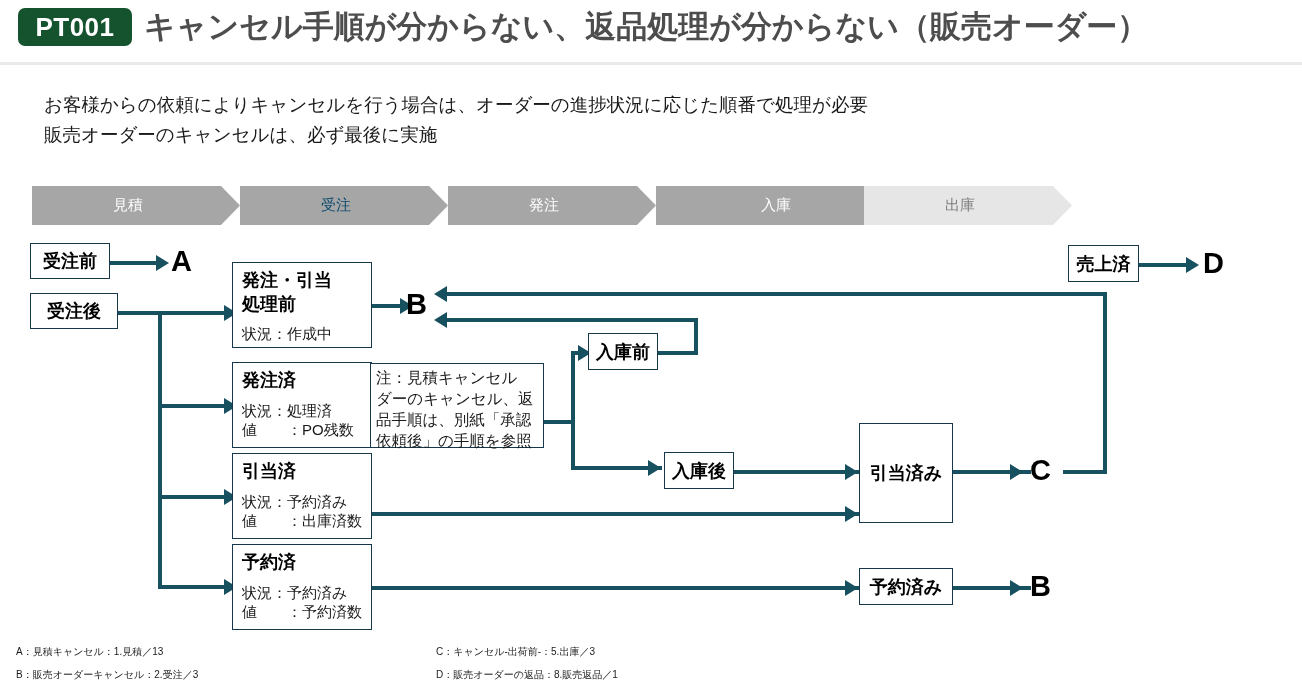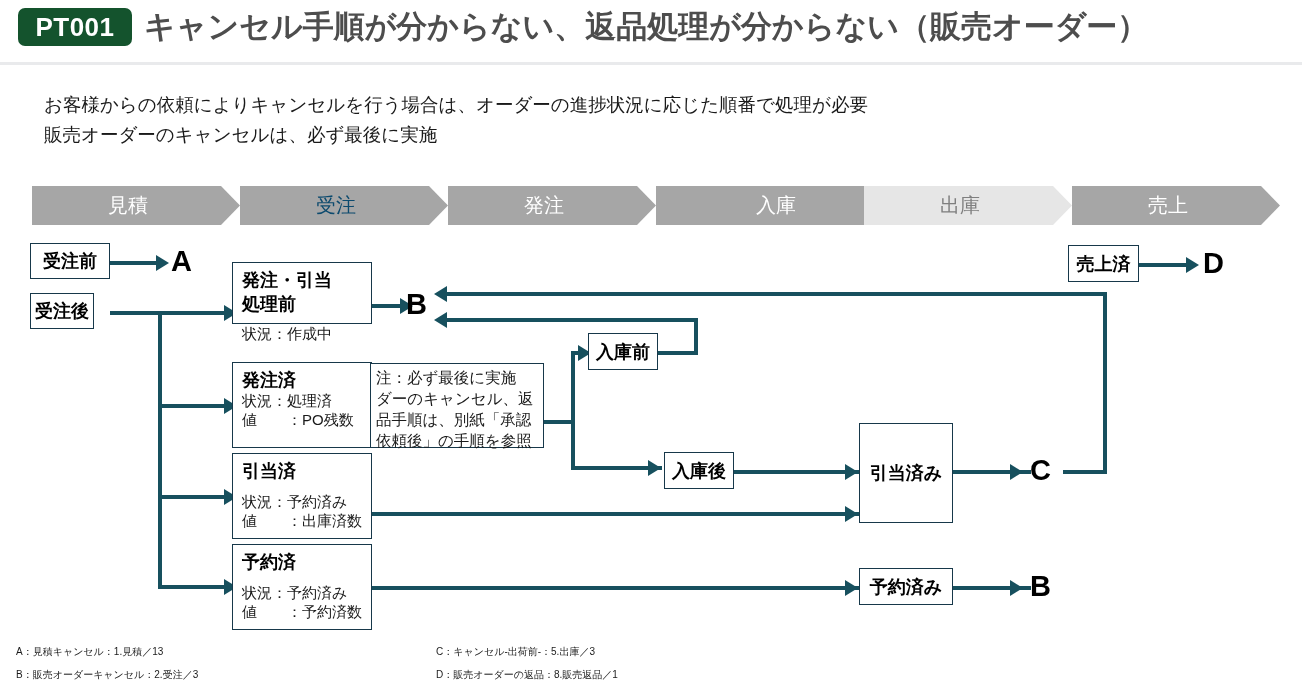--- a/index.html
+++ b/index.html
@@ -25,21 +25,21 @@
 
   
   .lead{
     position:absolute;left:44px;top:90px;width:1100px;
     font-size:18.5px;line-height:30px;color:#1a1a1a;white-space:nowrap;
   }
 
   
   .chev{
     position:absolute;top:186px;height:39px;
-    color:#ffffff;font-size:20px;
+    color:#ffffff;font-size:15px;
     display:flex;align-items:center;justify-content:center;
     -webkit-clip-path:polygon(0 0, calc(100% - 19px) 0, 100% 50%, calc(100% - 19px) 100%, 0 100%);
     clip-path:polygon(0 0, calc(100% - 19px) 0, 100% 50%, calc(100% - 19px) 100%, 0 100%);
   }
   .chev span{padding-right:16px;}
 
   
   .box{position:absolute;border:1px solid #17384a;background:#ffffff;box-sizing:border-box;}
   .box-title{font-size:18px;font-weight:bold;color:#000000;white-space:nowrap;}
   .box-line{font-size:15px;color:#1a1a1a;white-space:nowrap;}
@@ -89,23 +89,20 @@
   </div>
   <div class="chev" id="chev2" style="left: 448px; width: 208px; background: rgb(166, 166, 166); color: rgb(255, 255, 255);">
     <span>発注</span>
   </div>
   <div class="chev" id="chev3" style="left: 656px; width: 208px; background: rgb(166, 166, 166); color: rgb(255, 255, 255); padding-left: 24px;">
     <span>入庫</span>
   </div>
   <div class="chev" id="chev4" style="left:864px;width:208px;background:#e6e6e6;color:#7f7f7f;">
     <span>出庫</span>
   </div>
-  <div class="chev" id="chev5" style="left: 1072px; width: 208px; background: rgb(166, 166, 166); color: rgb(255, 255, 255);">
-    <span>売上</span>
-  </div>
 
   <div class="ln hl" style="left: 110px; top: 261px; width: 48px; background: rgb(23, 80, 94);"></div>
   <div class="arrow ar-right" style="left: 156px; top: 255px; border-left-color: rgb(23, 80, 94);"></div>
 
   <div class="ln hl" style="left: 110px; top: 311px; width: 118px; background: rgb(23, 80, 94);"></div>
   <div class="ln vl" style="left: 158px; top: 311px; height: 276px; background: rgb(23, 80, 94);"></div>
 
   <div class="ln hl" style="left: 158px; top: 311px; width: 70px; background: rgb(23, 80, 94);"></div>
   <div class="arrow ar-right" style="left: 224px; top: 305px; border-left-color: rgb(23, 80, 94);"></div>
 
@@ -155,50 +152,50 @@
   <div class="ln hl" style="left: 953px; top: 586px; width: 78px; background: rgb(23, 80, 94);"></div>
   <div class="arrow ar-right" style="left: 1010px; top: 580px; border-left-color: rgb(23, 80, 94);"></div>
 
   <div class="ln hl" style="left: 1139px; top: 263px; width: 55px; background: rgb(23, 80, 94);"></div>
   <div class="arrow ar-right" style="left: 1186px; top: 257px; border-left-color: rgb(23, 80, 94);"></div>
 
   <div class="box b-center" style="left: 30px; top: 243px; width: 80px; height: 36px; border-color: rgb(23, 56, 74);">
     <span class="small-box">受注前</span>
   </div>
 
-  <div class="box b-center" style="left: 30px; top: 293px; width: 64px; height: 36px; border-color: rgb(23, 56, 74);">
+  <div class="box b-center" style="left: 30px; top: 293px; width: 88px; height: 36px; border-color: rgb(23, 56, 74);">
     <span class="small-box">受注後</span>
   </div>
 
-  <div class="box pad" style="left: 232px; top: 262px; width: 140px; height: 62px; border-color: rgb(23, 56, 74);">
+  <div class="box pad" style="left: 232px; top: 262px; width: 140px; height: 86px; border-color: rgb(23, 56, 74);">
     <div class="box-title">発注・引当</div>
     <div class="box-title">処理前</div>
     <div class="box-line" style="margin-top:9px;">状況：作成中</div>
   </div>
 
   <div class="box pad" style="left: 232px; top: 362px; width: 140px; height: 86px; border-color: rgb(23, 56, 74);">
     <div class="box-title">発注済</div>
-    <div class="box-line" style="margin-top:0;">状況：処理済</div>
+    <div class="box-line" style="margin-top:10px;">状況：処理済</div>
     <div class="box-line">値　　：PO残数</div>
   </div>
 
   <div class="box pad" style="left: 232px; top: 453px; width: 140px; height: 86px; border-color: rgb(23, 56, 74);">
     <div class="box-title">引当済</div>
     <div class="box-line" style="margin-top:10px;">状況：予約済み</div>
     <div class="box-line">値　　：出庫済数</div>
   </div>
 
   <div class="box pad" style="left: 232px; top: 544px; width: 140px; height: 86px; border-color: rgb(23, 56, 74);">
     <div class="box-title">予約済</div>
     <div class="box-line" style="margin-top:10px;">状況：予約済み</div>
     <div class="box-line">値　　：予約済数</div>
   </div>
 
   <div class="box" style="left: 370px; top: 363px; width: 174px; height: 85px; padding: 3px 5px; border-color: rgb(23, 56, 74);">
-    <div class="note-text">注：必ず最後に実施</div>
+    <div class="note-text">注：見積キャンセル</div>
     <div class="note-text">ダーのキャンセル、返</div>
     <div class="note-text">品手順は、別紙「承認</div>
     <div class="note-text">依頼後」の手順を参照</div>
   </div>
 
   <div class="box b-center" style="left: 588px; top: 333px; width: 70px; height: 37px; border-color: rgb(23, 56, 74);">
     <span class="small-box">入庫前</span>
   </div>
 
   <div class="box b-center" style="left: 664px; top: 452px; width: 70px; height: 37px; border-color: rgb(23, 56, 74);">

